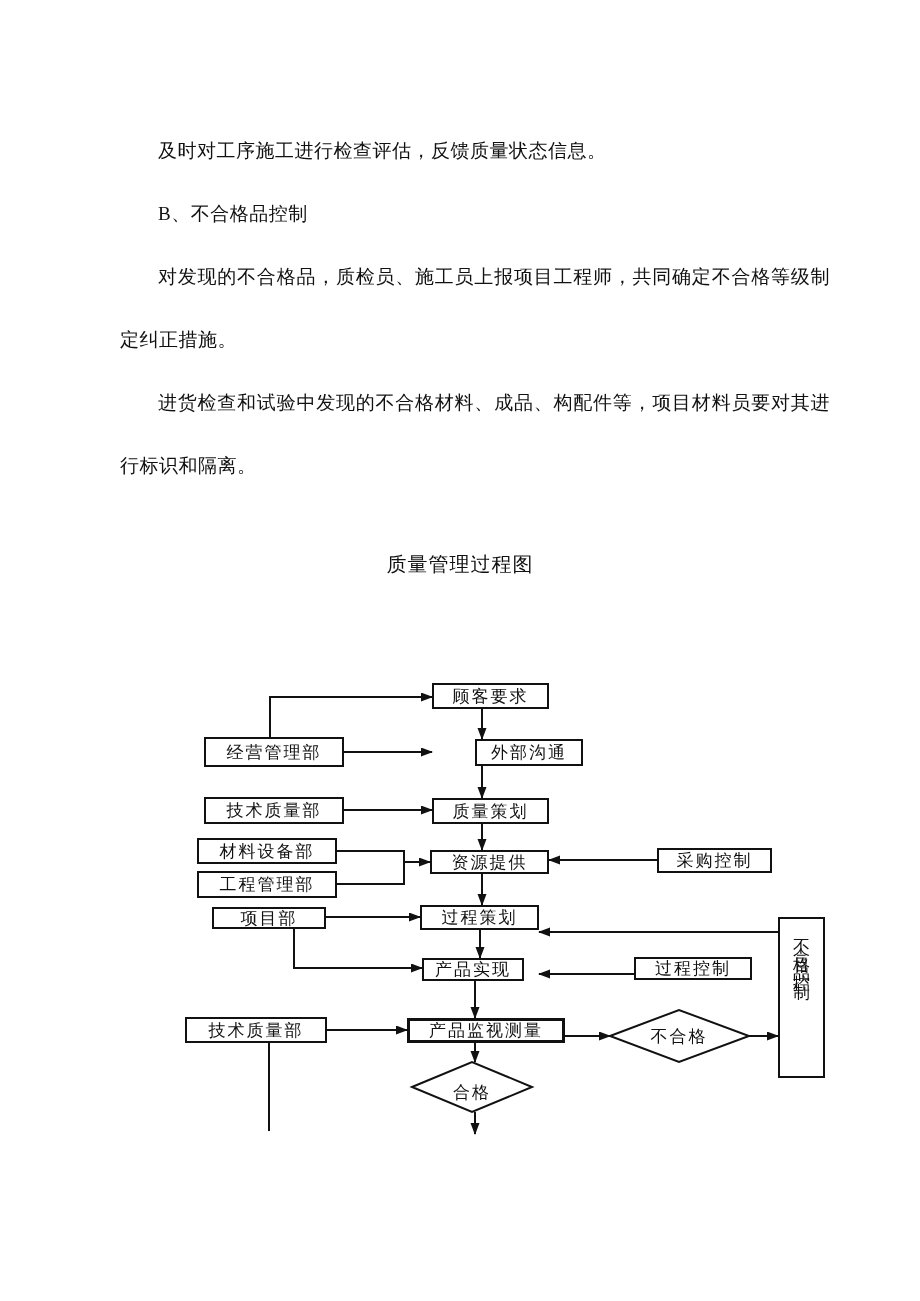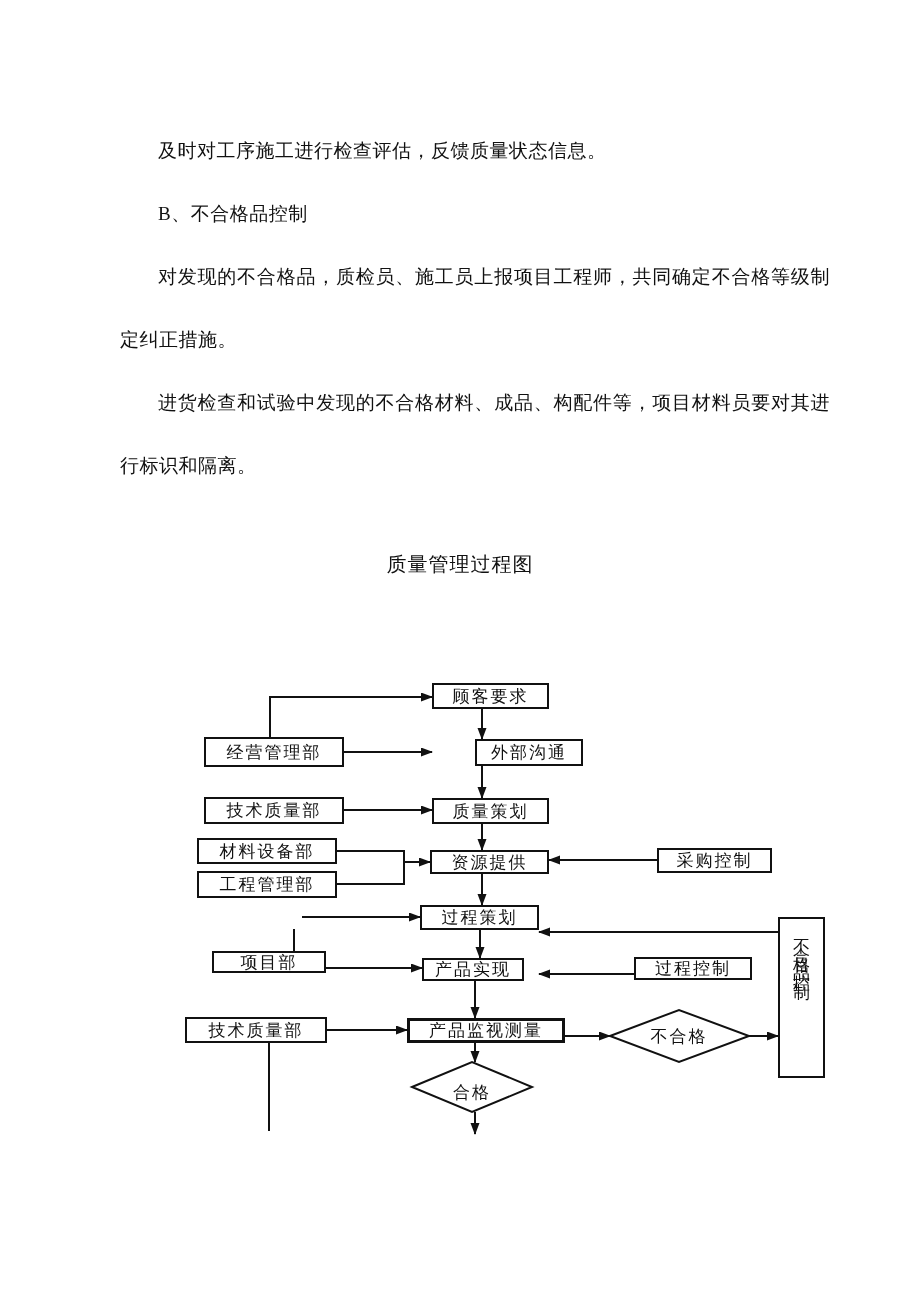--- a/index.html
+++ b/index.html
@@ -37,21 +37,21 @@
   
   #nb-customer   {left:420px;top:683px;width:117px;height:26px;}
   #nb-bizmgmt    {left:192px;top:737px;width:140px;height:30px;}
   #nb-extcomm    {left:420px;top:739px;width:108px;height:27px;margin-left:43px;}
   #nb-techq1     {left:192px;top:797px;width:140px;height:27px;}
   #nb-qualplan   {left:420px;top:798px;width:117px;height:26px;}
   #nb-matequip   {left:185px;top:838px;width:140px;height:26px;}
   #nb-engmgmt    {left:185px;top:871px;width:140px;height:27px;}
   #nb-resource   {left:418px;top:850px;width:119px;height:24px;}
   #nb-procure    {left:645px;top:848px;width:115px;height:25px;}
-  #nb-project    {left:200px;top:907px;width:114px;height:22px;margin-top:44px;}
+  #nb-project    {left:200px;top:907px;width:114px;height:22px;}
   #nb-procplan   {left:408px;top:905px;width:119px;height:25px;}
   #nb-prodreal   {left:410px;top:958px;width:102px;height:23px;}
   #nb-procctrl   {left:622px;top:957px;width:118px;height:23px;}
   #nb-prodmon    {left:395px;top:1018px;width:158px;height:25px;}
   #nb-techq2     {left:173px;top:1017px;width:142px;height:26px;}
   #nb-nonconctrl {left:766px;top:917px;width:47px;height:161px;}
   #lb-noncon     {left:607px;top:1025px;width:120px;height:22px;}
   #lb-con        {left:410px;top:1081px;width:100px;height:22px;}
 </style>
 </head>

